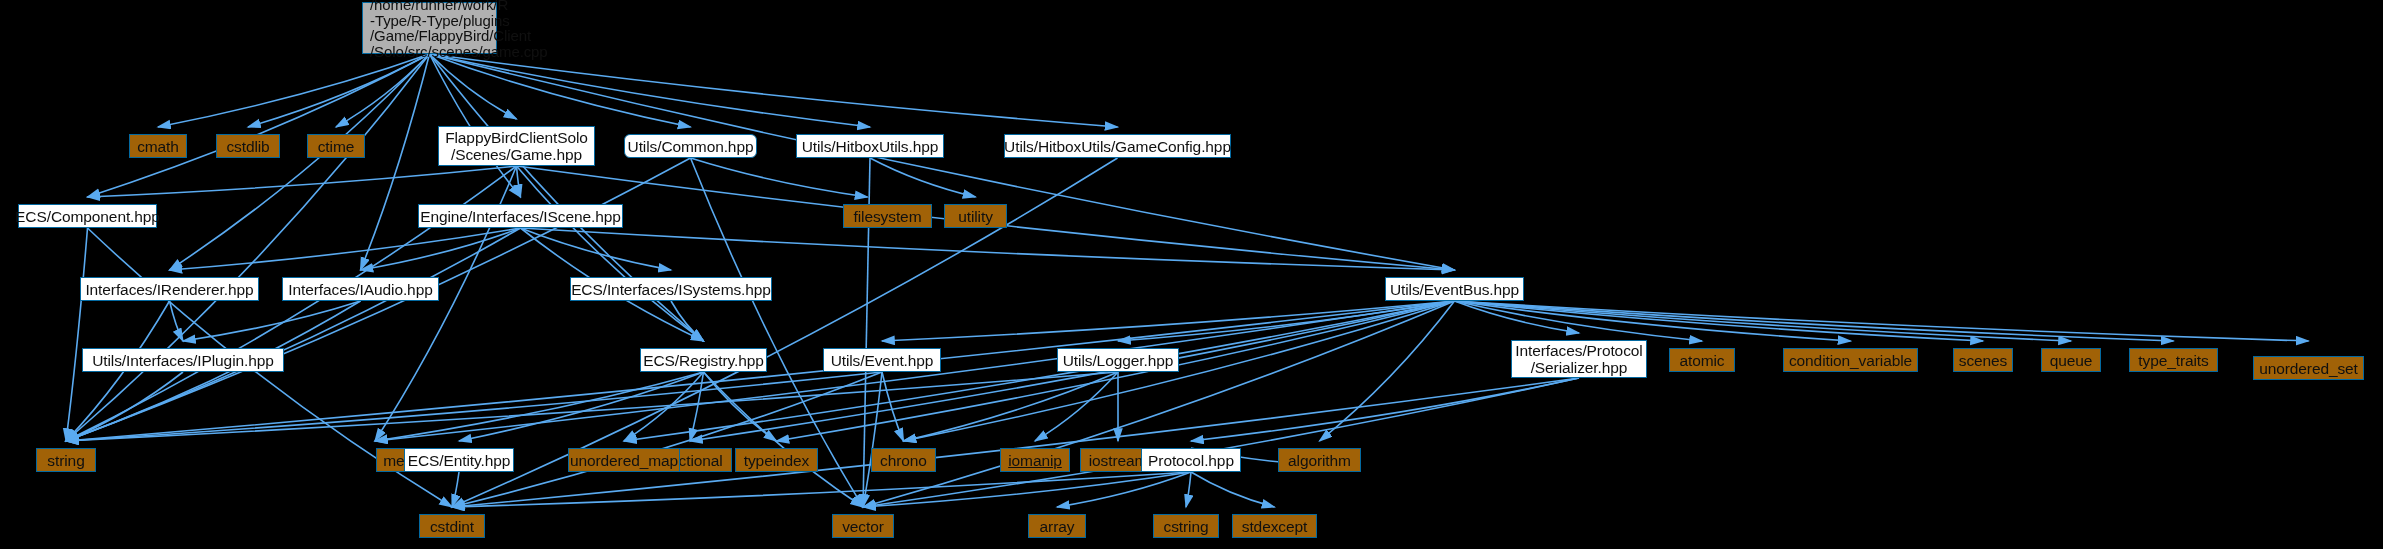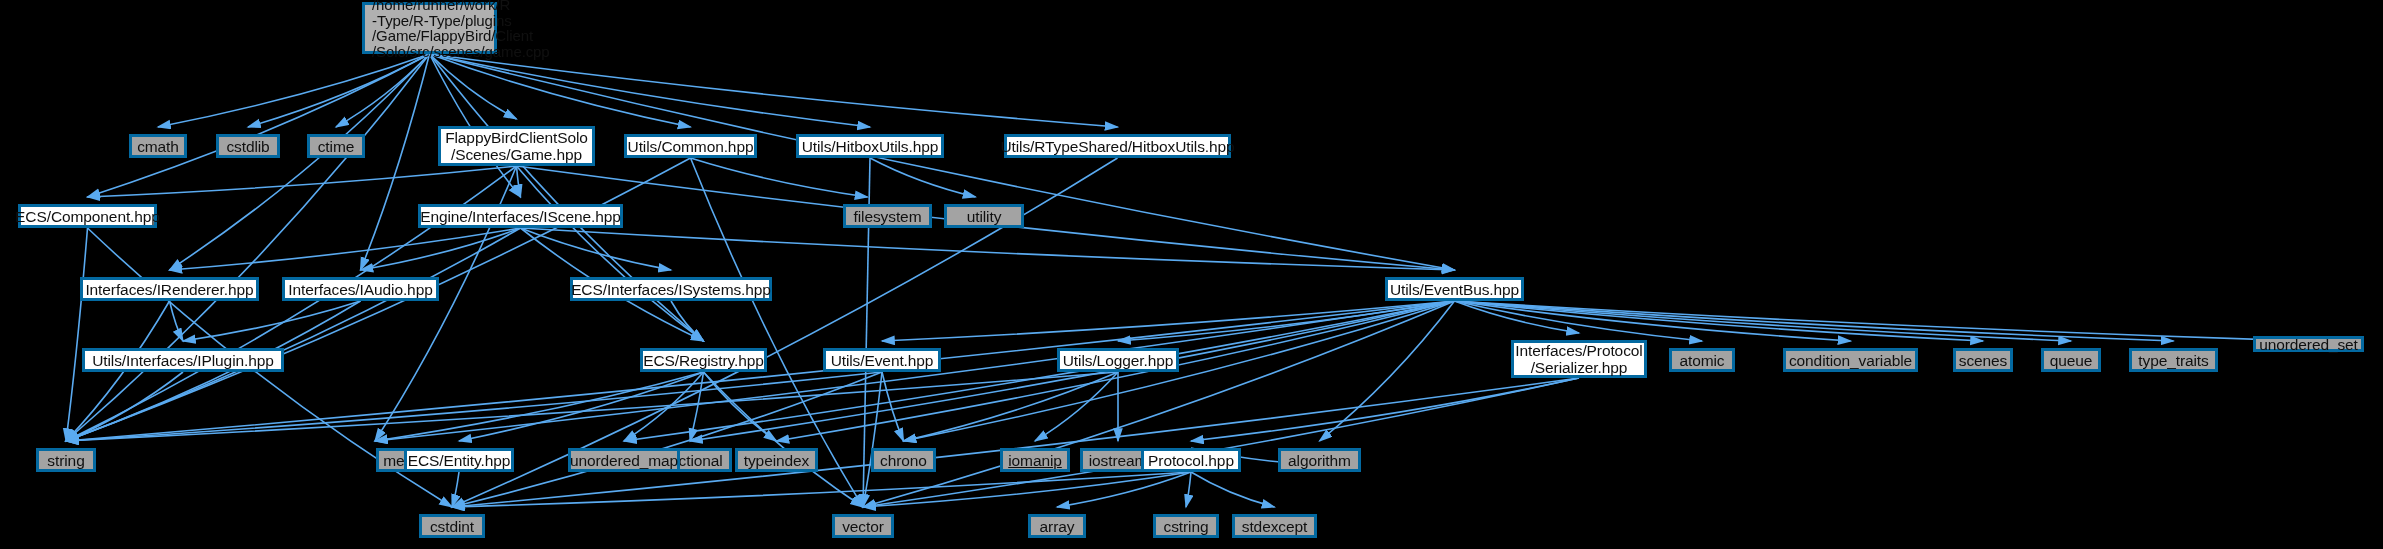--- a/index.html
+++ b/index.html
@@ -23,30 +23,30 @@
     height: 549px;
     pointer-events: none;
   }
   .node {
     position: absolute;
     box-sizing: border-box;
     display: flex;
     align-items: center;
     justify-content: center;
     text-align: center;
-    border: 3px solid #0369a1;
+    border: 1px solid #0369a1;
     color: #101010;
     font-size: 15.5px;
     line-height: 17px;
     white-space: pre-line;
     letter-spacing: -0.1px;
     z-index: 5;
   }
   .node.sys {           
-    background: #a3a3a3;
+    background: #a16207;
   }
   .node.proj {          
     background: #ffffff;
   }
   .node.root {          
     background: #b0b0b0;
     text-align: left;
     justify-content: flex-start;
     padding-left: 7px;
     font-size: 15px;
@@ -150,43 +150,43 @@
   <div id="node-layer">
       <div class="node root" style="left: 362px; top: 2px; width: 135px; height: 52px;">/home/runner/work/R
 -Type/R-Type/plugins
 /Game/FlappyBird/Client
 /Solo/src/scenes/game.cpp</div>
       <div class="node sys" style="left: 129px; top: 134px; width: 58px; height: 24px;">cmath</div>
       <div class="node sys" style="left: 216px; top: 134px; width: 64px; height: 24px;">cstdlib</div>
       <div class="node sys" style="left: 307px; top: 134px; width: 58px; height: 24px;">ctime</div>
       <div class="node proj" style="left: 438px; top: 126px; width: 157px; height: 40px;">FlappyBirdClientSolo
 /Scenes/Game.hpp</div>
-      <div class="node proj" style="left: 624px; top: 134px; width: 133px; height: 24px;">Utils/Common.hpp</div>
+      <div class="node proj" style="left: 624px; top: 134px; width: 133px; height: 24px; border-radius: 6px;">Utils/Common.hpp</div>
       <div class="node proj" style="left: 796px; top: 134px; width: 148px; height: 24px;">Utils/HitboxUtils.hpp</div>
-      <div class="node proj" style="left: 1004px; top: 134px; width: 227px; height: 24px;">Utils/RTypeShared/HitboxUtils.hpp</div>
+      <div class="node proj" style="left: 1004px; top: 134px; width: 227px; height: 24px;">Utils/HitboxUtils/GameConfig.hpp</div>
       <div class="node proj" style="left: 18px; top: 204px; width: 139px; height: 24px;">ECS/Component.hpp</div>
       <div class="node proj" style="left: 418px; top: 204px; width: 205px; height: 24px;">Engine/Interfaces/IScene.hpp</div>
       <div class="node sys" style="left: 823px; top: 204px; width: 89px; height: 24px; margin-left: 20px;">filesystem</div>
-      <div class="node sys" style="left: 944px; top: 204px; width: 80px; height: 24px;">utility</div>
+      <div class="node sys" style="left: 944px; top: 204px; width: 63px; height: 24px;">utility</div>
       <div class="node proj" style="left: 80px; top: 277px; width: 179px; height: 24px;">Interfaces/IRenderer.hpp</div>
       <div class="node proj" style="left: 282px; top: 277px; width: 157px; height: 24px;">Interfaces/IAudio.hpp</div>
       <div class="node proj" style="left: 570px; top: 277px; width: 202px; height: 24px;">ECS/Interfaces/ISystems.hpp</div>
       <div class="node proj" style="left: 1385px; top: 277px; width: 139px; height: 24px;">Utils/EventBus.hpp</div>
       <div class="node proj" style="left: 82px; top: 348px; width: 202px; height: 24px;">Utils/Interfaces/IPlugin.hpp</div>
       <div class="node proj" style="left: 640px; top: 348px; width: 127px; height: 24px;">ECS/Registry.hpp</div>
       <div class="node proj" style="left: 823px; top: 348px; width: 118px; height: 24px;">Utils/Event.hpp</div>
       <div class="node proj" style="left: 1057px; top: 348px; width: 122px; height: 24px;">Utils/Logger.hpp</div>
       <div class="node proj" style="left: 1511px; top: 340px; width: 136px; height: 38px;">Interfaces/Protocol
 /Serializer.hpp</div>
       <div class="node sys" style="left: 1669px; top: 348px; width: 66px; height: 24px;">atomic</div>
       <div class="node sys" style="left: 1783px; top: 348px; width: 135px; height: 24px;">condition_variable</div>
       <div class="node sys" style="left: 1953px; top: 348px; width: 60px; height: 24px;">scenes</div>
       <div class="node sys" style="left: 2041px; top: 348px; width: 60px; height: 24px;">queue</div>
       <div class="node sys" style="left: 2129px; top: 348px; width: 89px; height: 24px;">type_traits</div>
-      <div class="node sys" style="left: 2253px; top: 336px; width: 111px; height: 16px;">unordered_set</div>
+      <div class="node sys" style="left: 2253px; top: 356px; width: 111px; height: 24px;">unordered_set</div>
       <div class="node sys" style="left: 36px; top: 448px; width: 60px; height: 24px;">string</div>
       <div class="node sys" style="left: 340px; top: 448px; width: 70px; height: 24px; margin-left: 36px;">memory</div>
       <div class="node proj" style="left: 404px; top: 448px; width: 110px; height: 24px;">ECS/Entity.hpp</div>
       <div class="node sys" style="left: 648px; top: 448px; width: 84px; height: 24px;">functional</div>
       <div class="node sys" style="left: 568px; top: 448px; width: 112px; height: 24px;">unordered_map</div>
       <div class="node sys" style="left: 735px; top: 448px; width: 83px; height: 24px;">typeindex</div>
       <div class="node sys" style="left: 871px; top: 448px; width: 65px; height: 24px;">chrono</div>
       <div class="node sys" style="left: 1000px; top: 448px; width: 70px; height: 24px; text-decoration: underline;">iomanip</div>
       <div class="node sys" style="left: 1080px; top: 448px; width: 76px; height: 24px;">iostream</div>
       <div class="node proj" style="left: 1141px; top: 448px; width: 100px; height: 24px;">Protocol.hpp</div>

